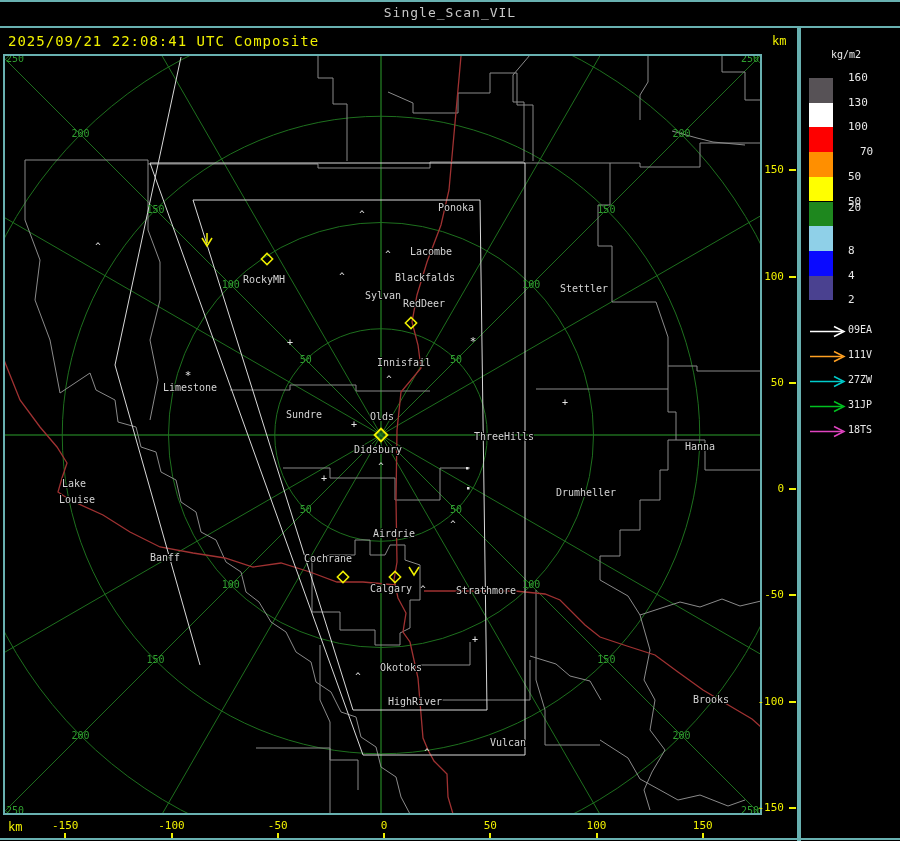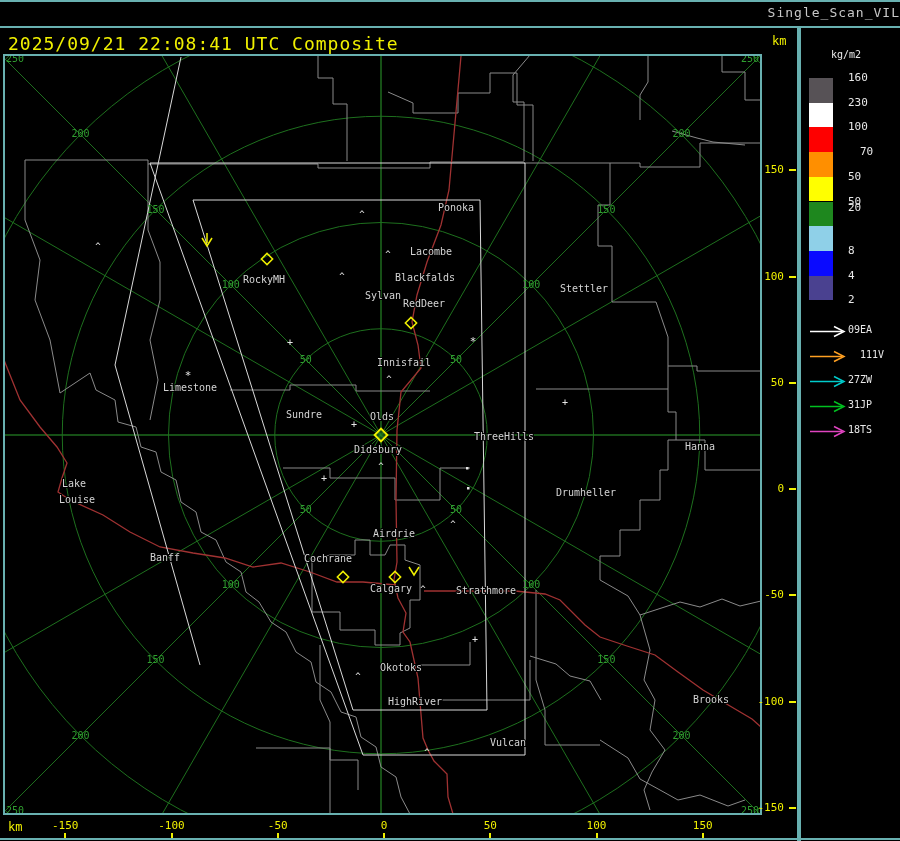--- a/index.html
+++ b/index.html
@@ -1,21 +1,21 @@
 <!DOCTYPE html>
 <html><head>
 <meta charset="utf-8">
 <style>
   html,body{margin:0;padding:0;background:#000;}
   #app{position:relative;width:900px;height:841px;background:#000;overflow:hidden;
        font-family:"DejaVu Sans Mono", monospace;}
   .hline{position:absolute;left:0;width:900px;height:2px;background:#68b0b0;}
-  #window-title{position:absolute;top:5px;left:0;width:900px;text-align:right;
+  #window-title{position:absolute;top:5px;left:0;width:900px;text-align:center;
        color:#c8c8c8;font-size:13px;letter-spacing:1px;}
-  #timestamp{position:absolute;left:8px;top:33px;color:#f0f000;font-size:18px;letter-spacing:1px;}
+  #timestamp{position:absolute;left:8px;top:33px;color:#f0f000;font-size:14px;letter-spacing:1px;}
   #km-right{position:absolute;left:772px;top:34px;color:#f0f000;font-size:12px;}
   #km-bottom{position:absolute;left:8px;top:820px;color:#f0f000;font-size:12px;}
   #map-svg{position:absolute;left:3px;top:54px;}
   #divider{position:absolute;left:797px;top:28px;width:4px;height:813px;background:#68b0b0;}
   .axis-label{position:absolute;color:#f0f000;font-size:11px;line-height:12px;}
   .y-label{width:30px;text-align:right;}
   .x-label{width:44px;text-align:center;}
   .y-tick{position:absolute;width:7px;height:2px;background:#f0f000;}
   .x-tick{position:absolute;width:2px;height:5px;background:#f0f000;}
   #legend-unit{position:absolute;left:831px;top:49px;color:#e8e8e8;font-size:10px;}
@@ -211,41 +211,41 @@
         <div class="swatch" style="top: 78px; height: 24.7px; background: rgb(87, 82, 86);"></div>
         <div class="swatch" style="top: 102.7px; height: 24.7px; background: rgb(255, 255, 255);"></div>
         <div class="swatch" style="top: 127.4px; height: 24.7px; background: rgb(254, 0, 0);"></div>
         <div class="swatch" style="top: 152.1px; height: 24.7px; background: rgb(255, 143, 0);"></div>
         <div class="swatch" style="top: 176.8px; height: 24.7px; background: rgb(255, 255, 0);"></div>
         <div class="swatch" style="top: 201.5px; height: 24.7px; background: rgb(30, 135, 30);"></div>
         <div class="swatch" style="top: 226.2px; height: 24.7px; background: rgb(143, 208, 232);"></div>
         <div class="swatch" style="top: 250.9px; height: 24.7px; background: rgb(10, 10, 255);"></div>
         <div class="swatch" style="top: 275.6px; height: 24.7px; background: rgb(74, 65, 144);"></div>
         <div class="thr-label" style="top: 72px;">160</div>
-        <div class="thr-label" style="top: 96.7px;">230</div>
+        <div class="thr-label" style="top: 96.7px;">130</div>
         <div class="thr-label" style="top: 121.4px;">100</div>
         <div class="thr-label" style="top: 146.1px; margin-left: 12px;">70</div>
         <div class="thr-label" style="top: 170.8px;">50</div>
         <div class="thr-label" style="top: 195.5px;">50</div>
         <div class="thr-label" style="top: 202px;">20</div>
         <div class="thr-label" style="top: 244.9px;">8</div>
         <div class="thr-label" style="top: 269.6px;">4</div>
         <div class="thr-label" style="top: 294.3px;">2</div>
       </div>
     <div id="radar-legend">
         <div class="radar-arrow" style="top: 323px;"><svg width="38" height="13">
             <line x1="2" y1="6.5" x2="34" y2="6.5" stroke="#ffffff" stroke-width="1.5"></line>
             <polyline points="26,1.5 36,6.5 26,11.5" fill="none" stroke="#ffffff" stroke-width="1.5"></polyline>
           </svg></div>
         <div class="radar-row-label" style="top: 324px;">09EA</div>
         <div class="radar-arrow" style="top: 348px;"><svg width="38" height="13">
             <line x1="2" y1="6.5" x2="34" y2="6.5" stroke="#ffa022" stroke-width="1.5"></line>
             <polyline points="26,1.5 36,6.5 26,11.5" fill="none" stroke="#ffa022" stroke-width="1.5"></polyline>
           </svg></div>
-        <div class="radar-row-label" style="top: 349px; margin-left: 12px;">111V</div>
+        <div class="radar-row-label" style="top: 349px;">111V</div>
         <div class="radar-arrow" style="top: 373px;"><svg width="38" height="13">
             <line x1="2" y1="6.5" x2="34" y2="6.5" stroke="#00cccc" stroke-width="1.5"></line>
             <polyline points="26,1.5 36,6.5 26,11.5" fill="none" stroke="#00cccc" stroke-width="1.5"></polyline>
           </svg></div>
         <div class="radar-row-label" style="top: 374px;">27ZW</div>
         <div class="radar-arrow" style="top: 398px;"><svg width="38" height="13">
             <line x1="2" y1="6.5" x2="34" y2="6.5" stroke="#00c020" stroke-width="1.5"></line>
             <polyline points="26,1.5 36,6.5 26,11.5" fill="none" stroke="#00c020" stroke-width="1.5"></polyline>
           </svg></div>
         <div class="radar-row-label" style="top: 399px;">31JP</div>

